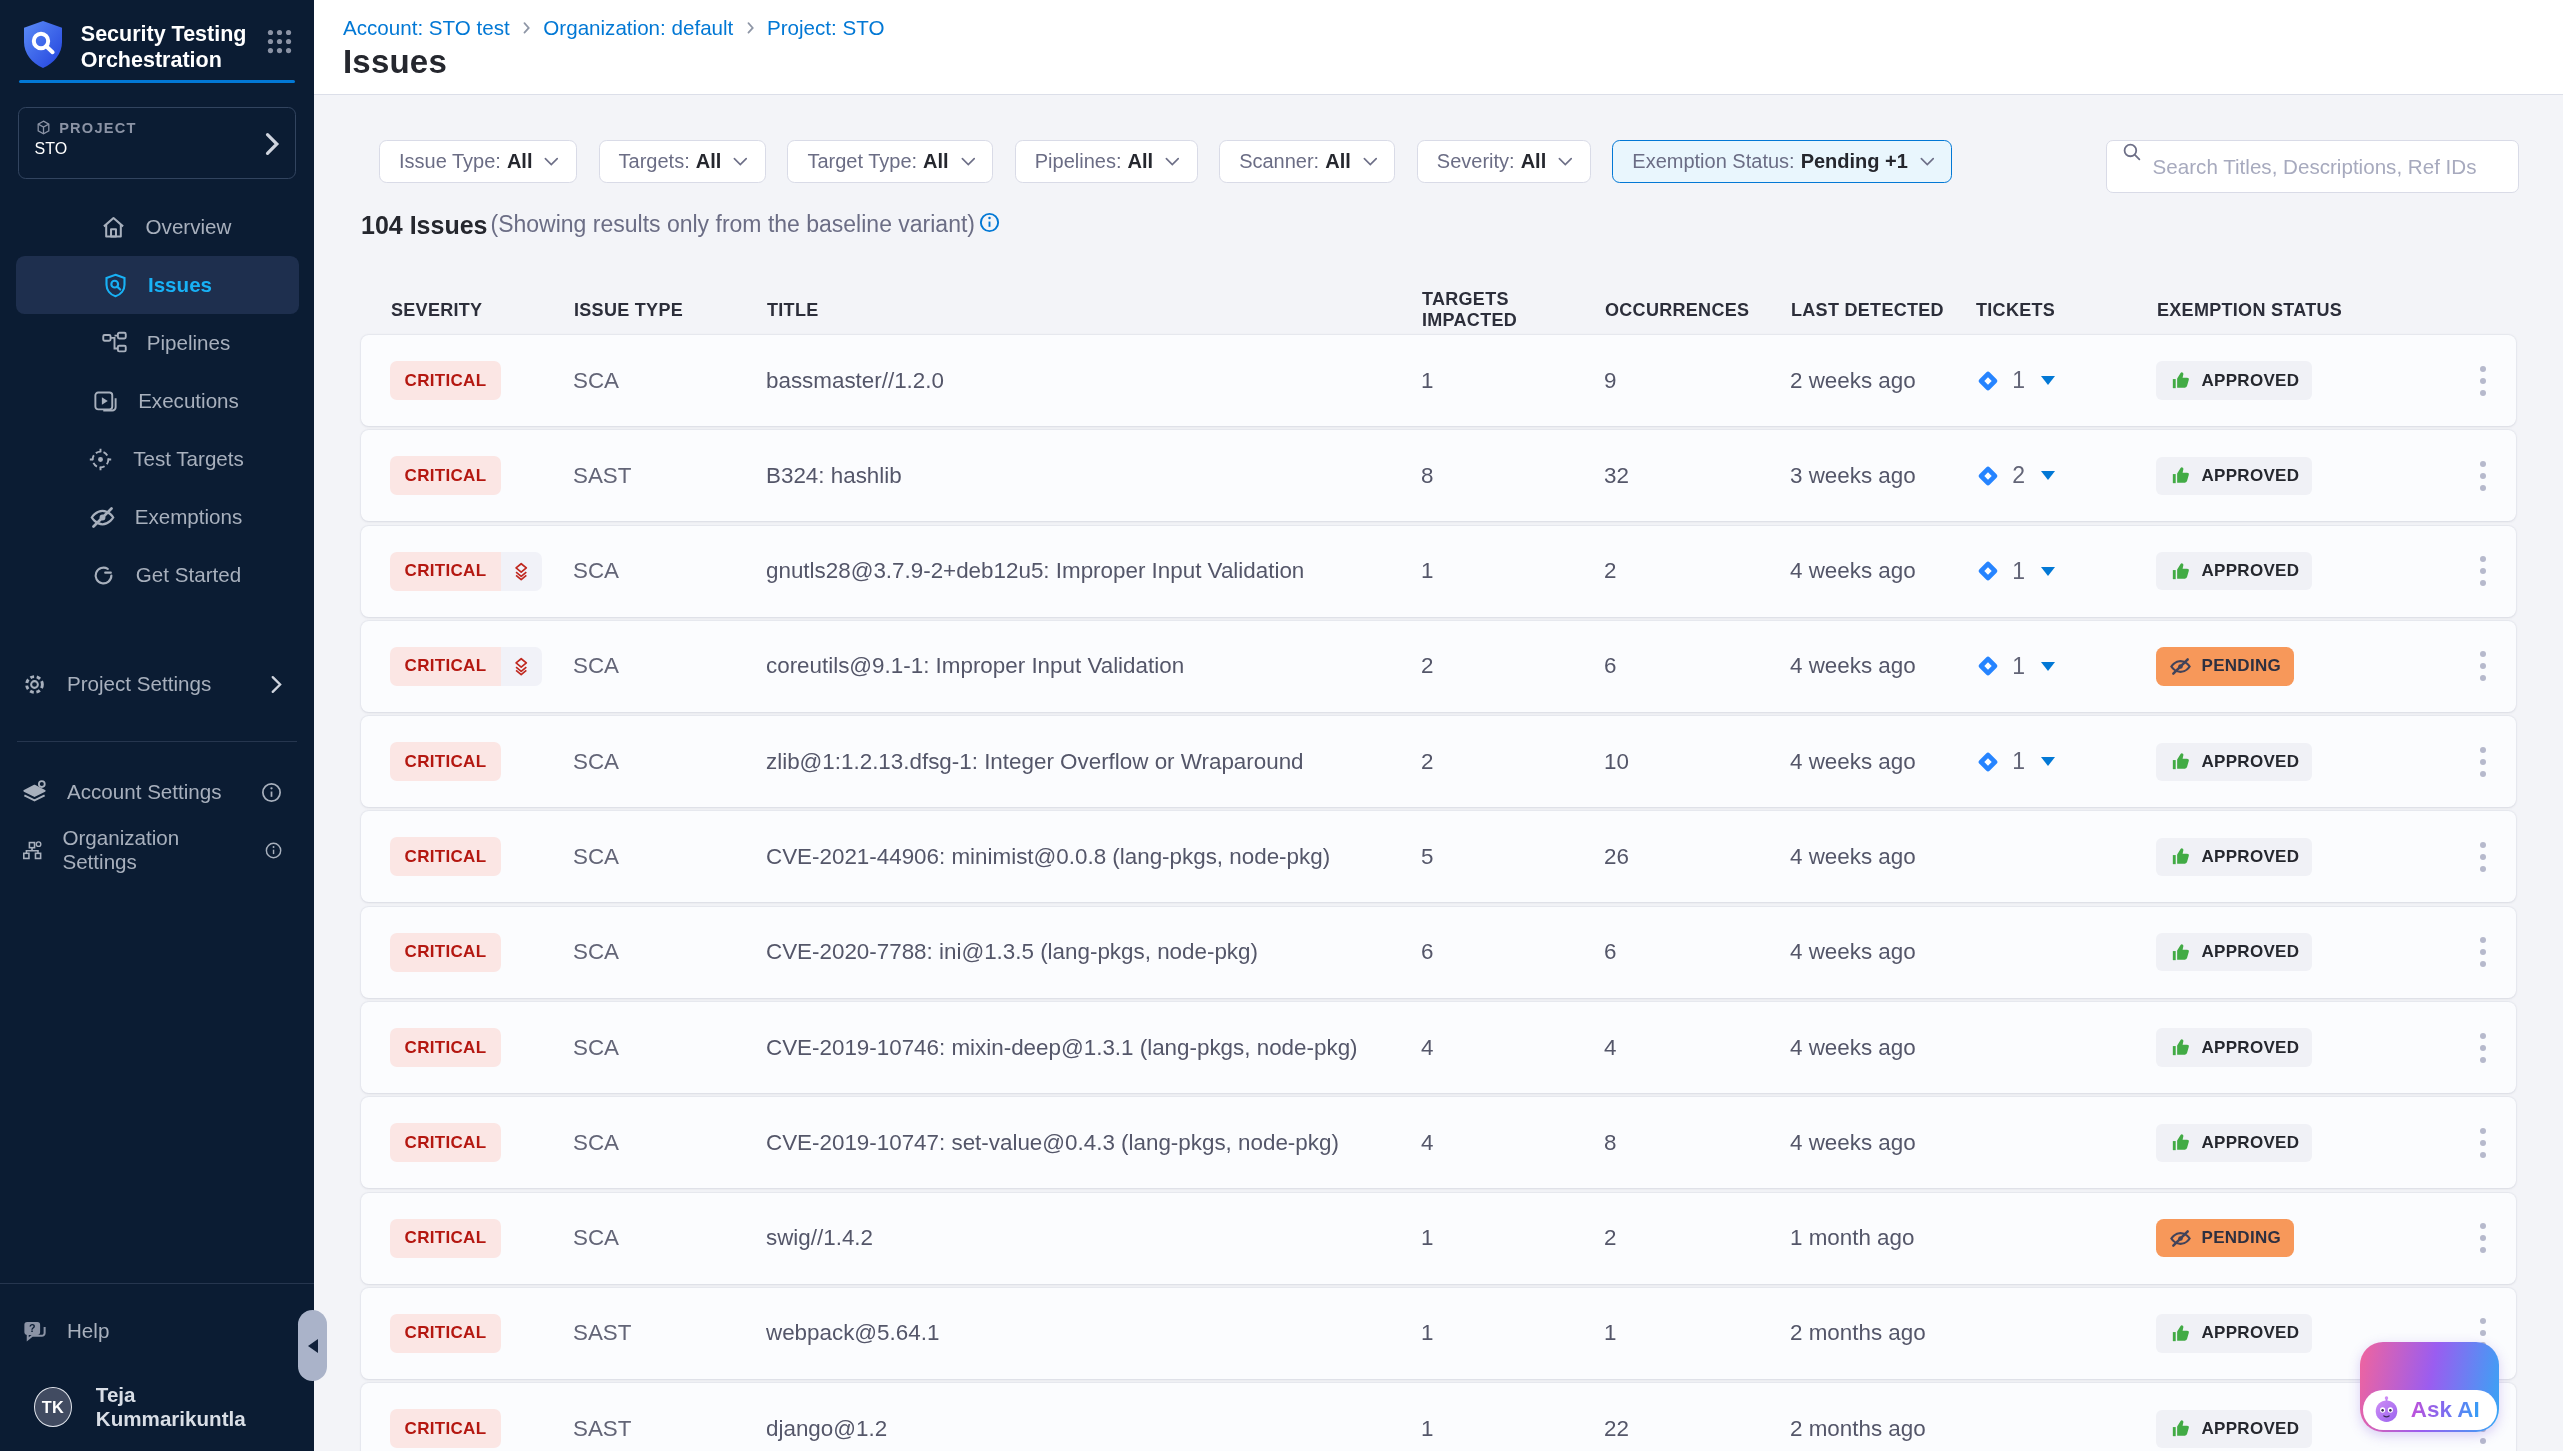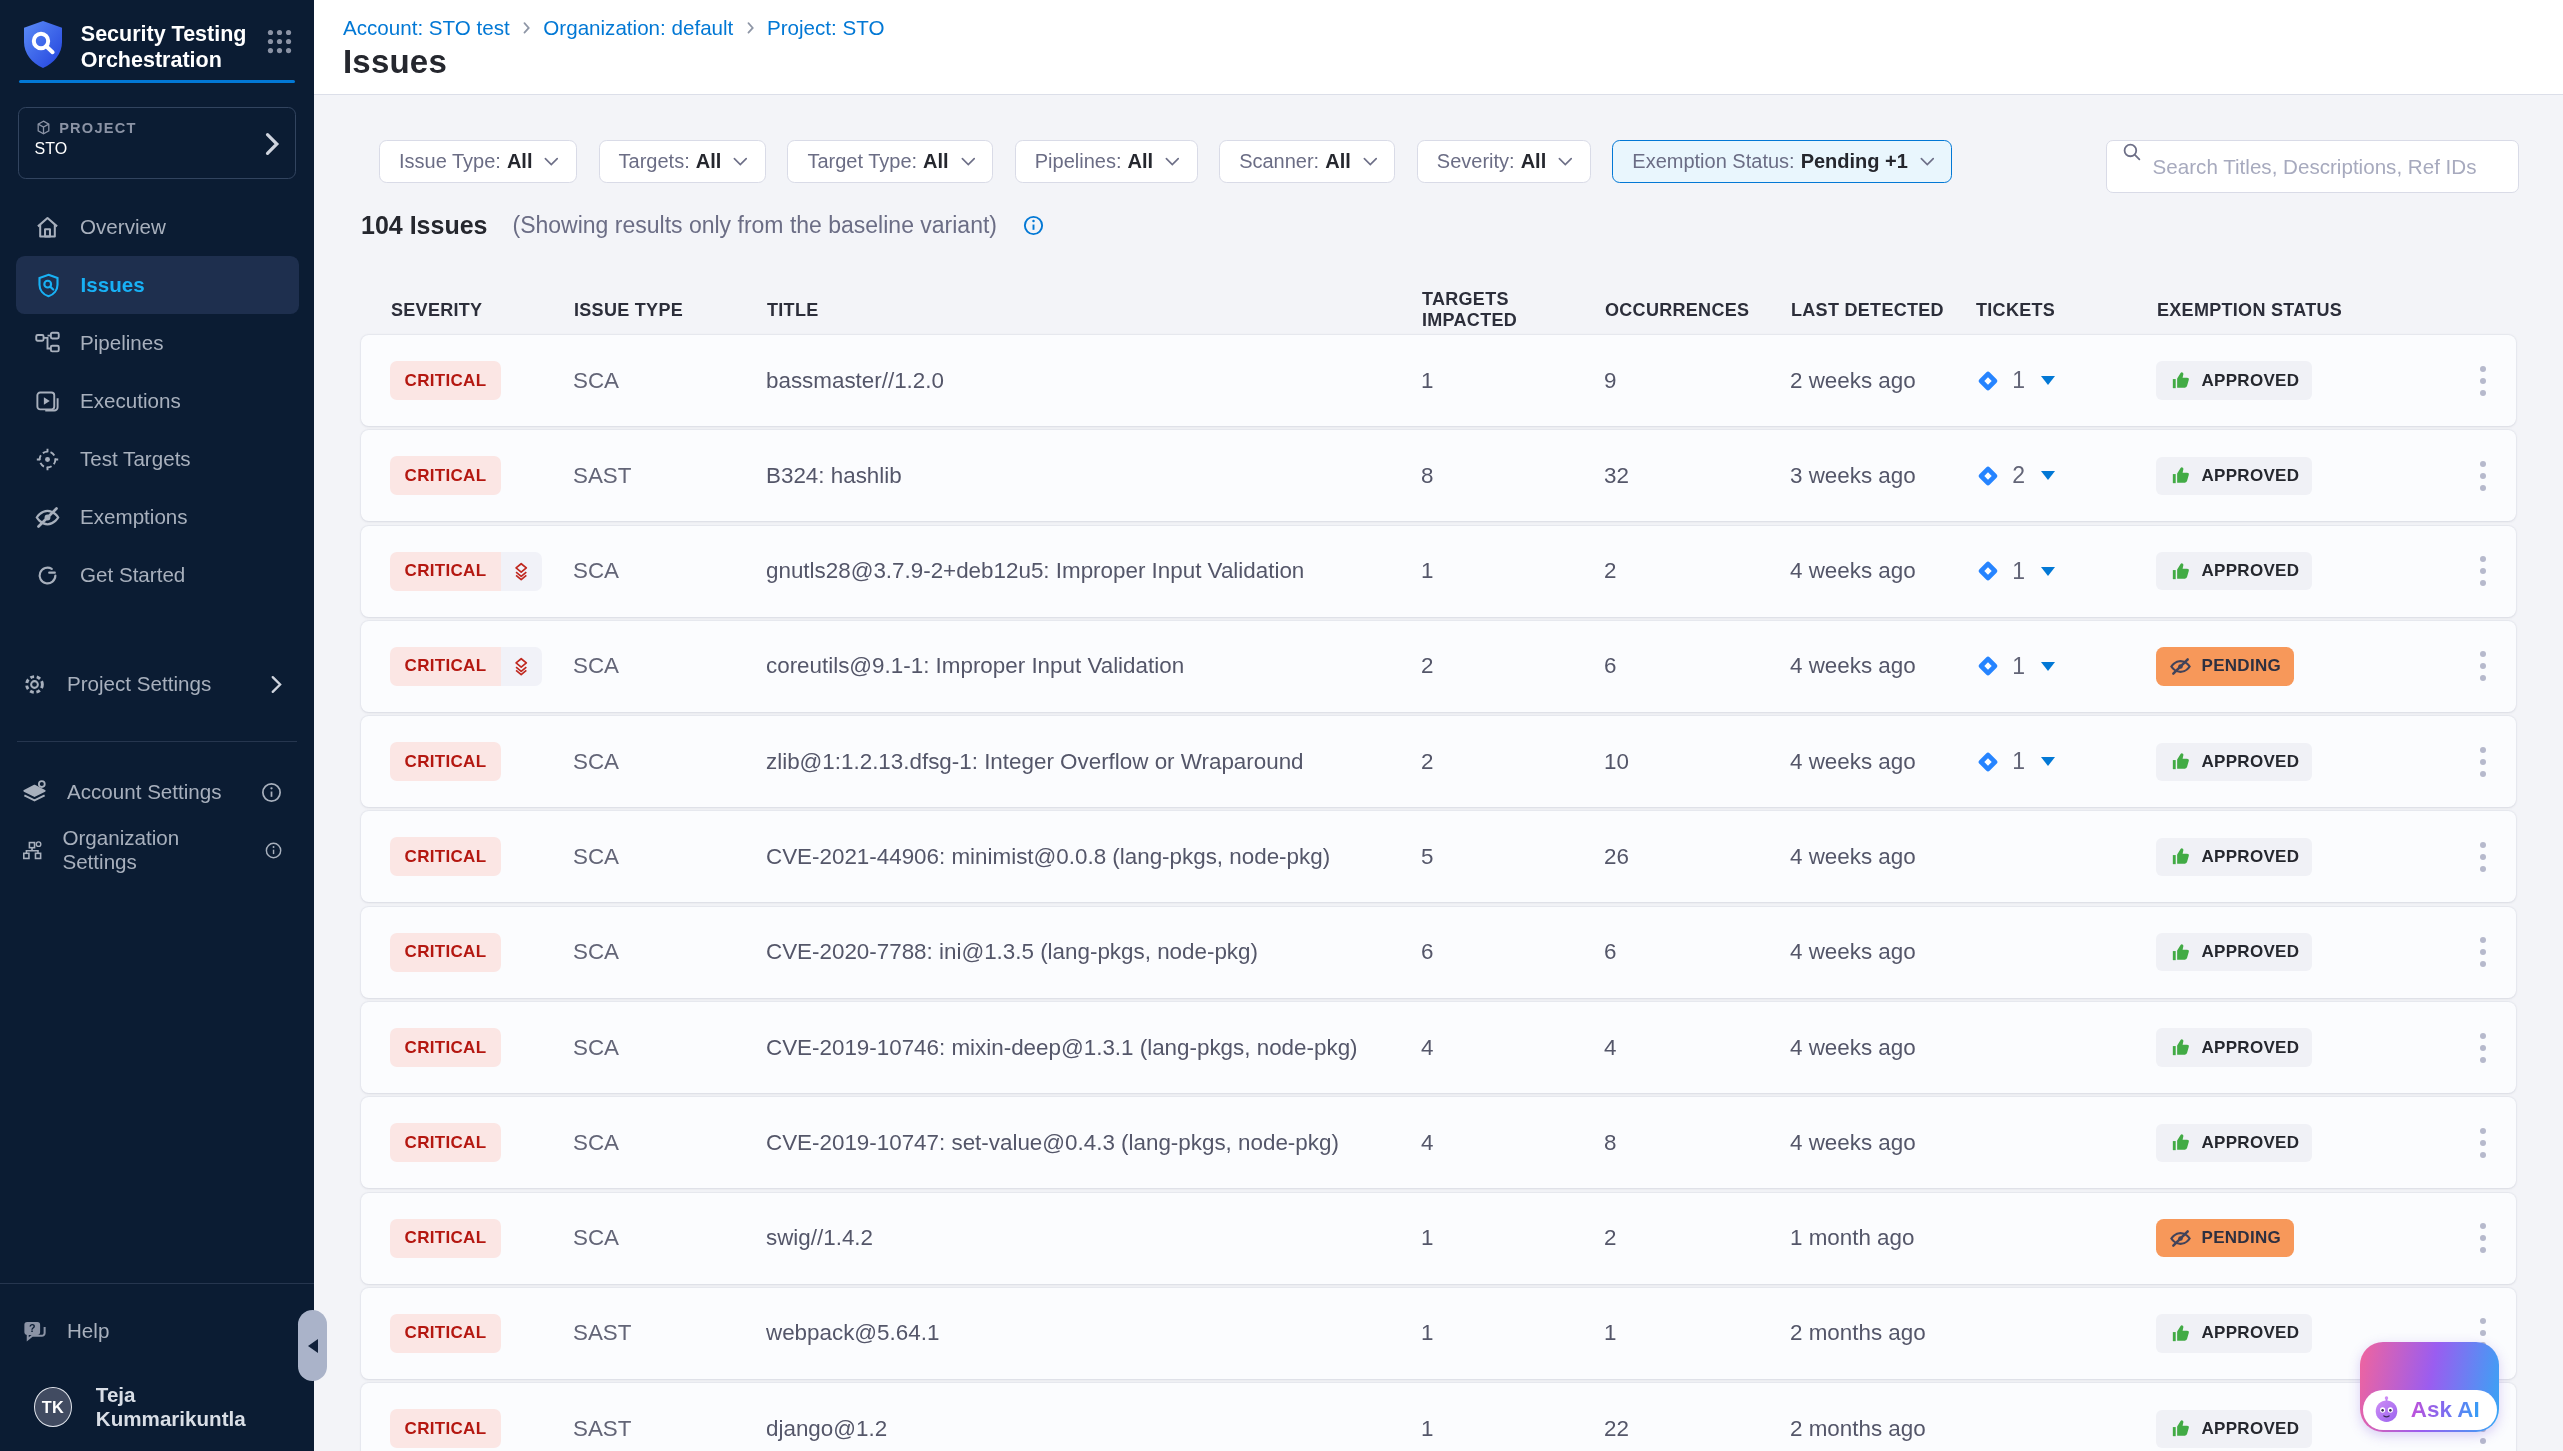--- a/index.html
+++ b/index.html
@@ -11,21 +11,21 @@
   .sb-logo { width:48px; height:52px; flex:0 0 auto; }
   .sb-title { color:#fff; font-size:21.5px; font-weight:bold; line-height:1.22; padding-top:1.7px; flex:1; }
   .grid-icon { width:31px; height:31px; margin-top:6.9px; cursor:pointer; flex:0 0 auto; }
   .sb-rule { position:absolute; left:19px; top:80px; width:276px; height:3.4px; background:#0278d5; border-radius:1.7px; }
   .proj-card { position:absolute; left:18px; top:107px; width:278px; height:72px; border:0.9px solid #32445f; border-radius:7.7px; padding:11.2px 15.5px; cursor:pointer; }
   .proj-label-row { display:flex; align-items:center; gap:7.7px; color:#8b93a5; font-size:14.6px; font-weight:bold; letter-spacing:1.2px; }
   .proj-name { color:#fff; font-size:16px; margin-top:4.3px; }
   .proj-chev { position:absolute; right:13.8px; top:24px; width:19px; height:24px; }
 
   .nav { position:absolute; left:0; top:198px; width:100%; }
-  .nav-item { height:58px; display:flex; align-items:center; gap:19px; padding:0 17px 0 34px; color:#a8b0bd; font-size:20.6px; cursor:pointer; }
+  .nav-item { height:58px; display:flex; align-items:center; gap:19px; padding:0 17px 0 34px; color:#a8b0bd; font-size:20.6px; cursor:pointer;justify-content:center; }
   .nav-item .nicon { width:27px; height:27px; flex:0 0 auto; display:flex; }
   .nav-item.active { background:#1e2f4e; border-radius:8.6px; margin:0 15.5px; padding:0 19px; color:#18b1f5; font-weight:bold; }
   .sb-group { position:absolute; left:0; width:100%; }
   .sb-row { height:58px; display:flex; align-items:center; gap:19px; padding:0 31px 0 21px; color:#a8b0bd; font-size:20.6px; cursor:pointer; }
   .sb-row .spacer { flex:1; }
   .sb-div { position:absolute; left:17px; width:280px; height:0.9px; background:#26364f; }
   .sb-footdiv { position:absolute; left:0; top:1283px; width:314px; height:0.9px; background:#26364f; }
   .help-row { position:absolute; left:0; top:1302px; width:100%; }
   .user-row { position:absolute; left:0; top:1378px; width:100%; display:flex; align-items:center; gap:24px; padding:0 34px; height:58px; cursor:pointer; }
   .avatar { width:40px; height:40px; border-radius:50%; background:#414b61; border:1.7px solid #dfe3ea; color:#fff; font-size:16.3px; font-weight:bold; display:flex; align-items:center; justify-content:center; letter-spacing:0.4px; }
@@ -45,21 +45,21 @@
   .filter-btn { height:43px; background:#fff; border:0.9px solid #d9dbe7; border-radius:7.7px; display:flex; align-items:center; gap:12px; padding:0 17px 0 19px; font-size:20px; cursor:pointer; font-family:"Liberation Sans",sans-serif; }
   .filter-btn .f-label { color:#6b6d85; }
   .filter-btn .f-value { color:#25272e; font-weight:bold; margin-left:-6px; }
   .filter-btn.active { border:1.7px solid #0278d5; background:#e9f6fd; }
   .chev-dn { width:14.6px; height:9.5px; }
 
   .search-wrap { position:absolute; left:1792px; top:140px; width:413px; height:53px; background:#fff; border:0.9px solid #d9dbe7; border-radius:6.9px; display:flex; padding:0 13.8px; gap:10.3px; }
   .search-wrap input { border:none; outline:none; flex:1; font-size:20.6px; color:#43455a; font-family:"Liberation Sans",sans-serif; background:transparent; }
   .search-wrap input::placeholder { color:#a7aabe; }
 
-  .summary { position:absolute; left:47px; top:211px; display:flex; align-items:center; gap:25px; }
+  .summary { position:absolute; left:47px; top:211px; display:flex; gap:3px; }
   .summary .count { font-size:25px; font-weight:bold; color:#25272e; }
   .summary .note { font-size:23px; color:#6b6d85; }
   .info-blue { width:23px; height:23px; cursor:pointer; }
 
   .grid-row { display:grid; grid-template-columns:183px 193px 655px 183px 186px 185px 181px 310px 1fr; align-items:center; }
   .table-header { position:absolute; left:77px; top:289px; width:2125px; font-size:18px; font-weight:bold; color:#2c2e3a; letter-spacing:0.3px; }
   .rows { position:absolute; left:47px; top:335px; width:2155px; display:flex; flex-direction:column; gap:4.3px; }
   .row-card { height:91px; background:#fbfcfe; border-radius:7.7px; box-shadow:0 0.9px 2.6px rgba(40,41,61,.10), 0 0 0 0.9px #edeff5; padding-left:29px; cursor:pointer; }
 
   .sev-wrap { display:inline-flex; align-items:stretch; }

